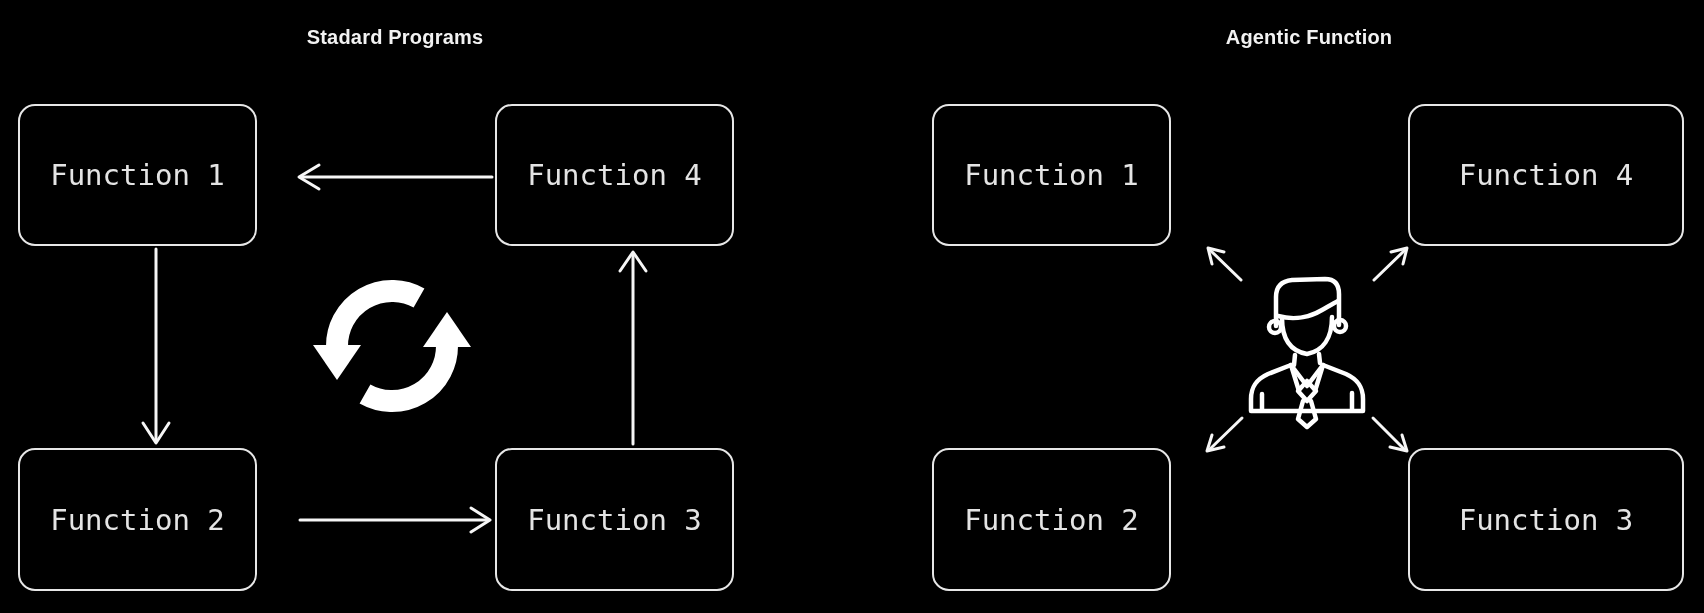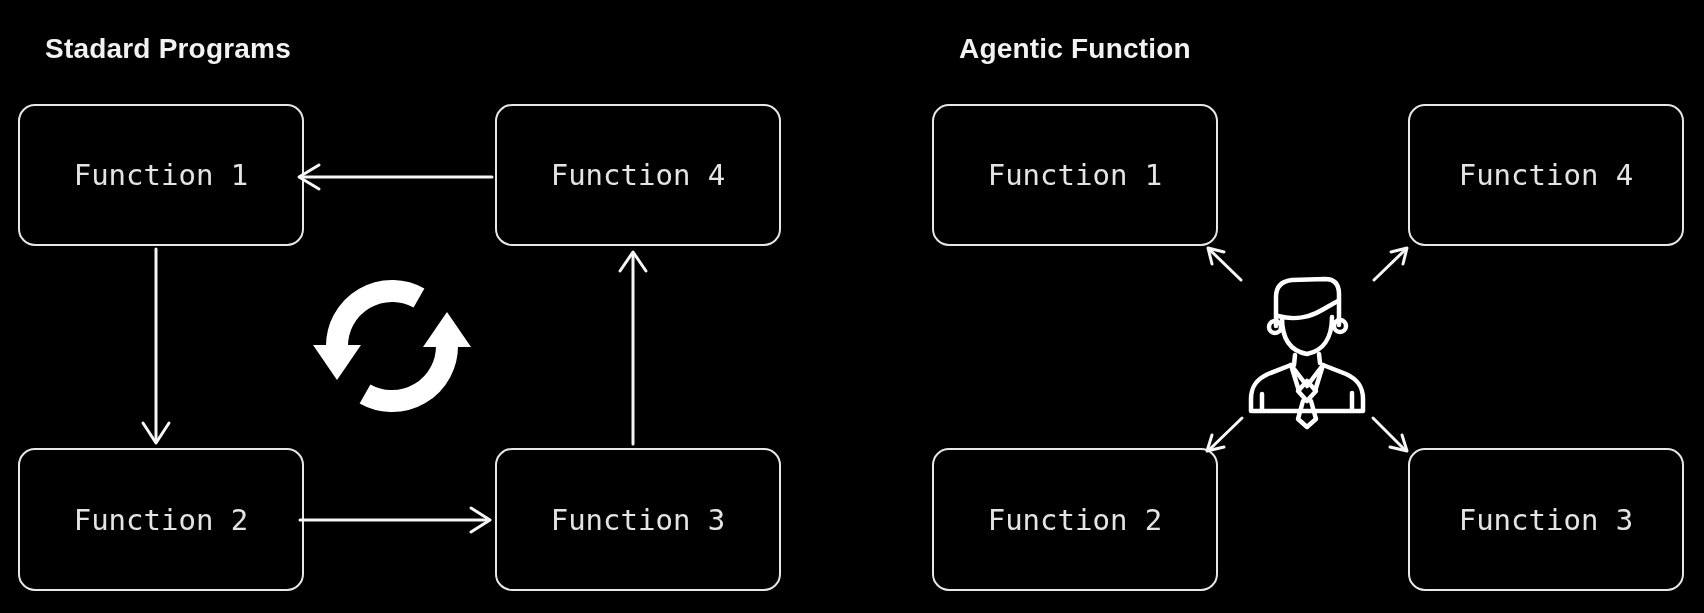--- a/index.html
+++ b/index.html
@@ -14,32 +14,31 @@
   .canvas{
     position:relative;
     width:1704px;height:613px;
     background:var(--background);
     overflow:hidden;
     font-family:"Liberation Sans", sans-serif;
   }
   .panel-title{
     position:absolute;
     top:20px;height:34px;width:700px;
-    text-align:left;
+    text-align:center;
     font-family:"Liberation Sans", sans-serif;
-    font-size:28px;font-weight:700;
+    font-size:20px;font-weight:700;
     color:var(--title);
     letter-spacing:0.2px;
     line-height:34px;
     white-space:nowrap;
-    margin-top:12px;
   }
   .fbox{
     position:absolute;
-    width:286px;height:142px;
+    width:239px;height:142px;
     border:2.5px solid var(--box-border);
     border-radius:17px;
     background:var(--background);
     display:flex;align-items:center;justify-content:center;
     box-sizing:border-box;
   }
   .fbox .flabel{
     font-family:"DejaVu Sans Mono", monospace;
     font-size:29px;
     font-weight:500;

